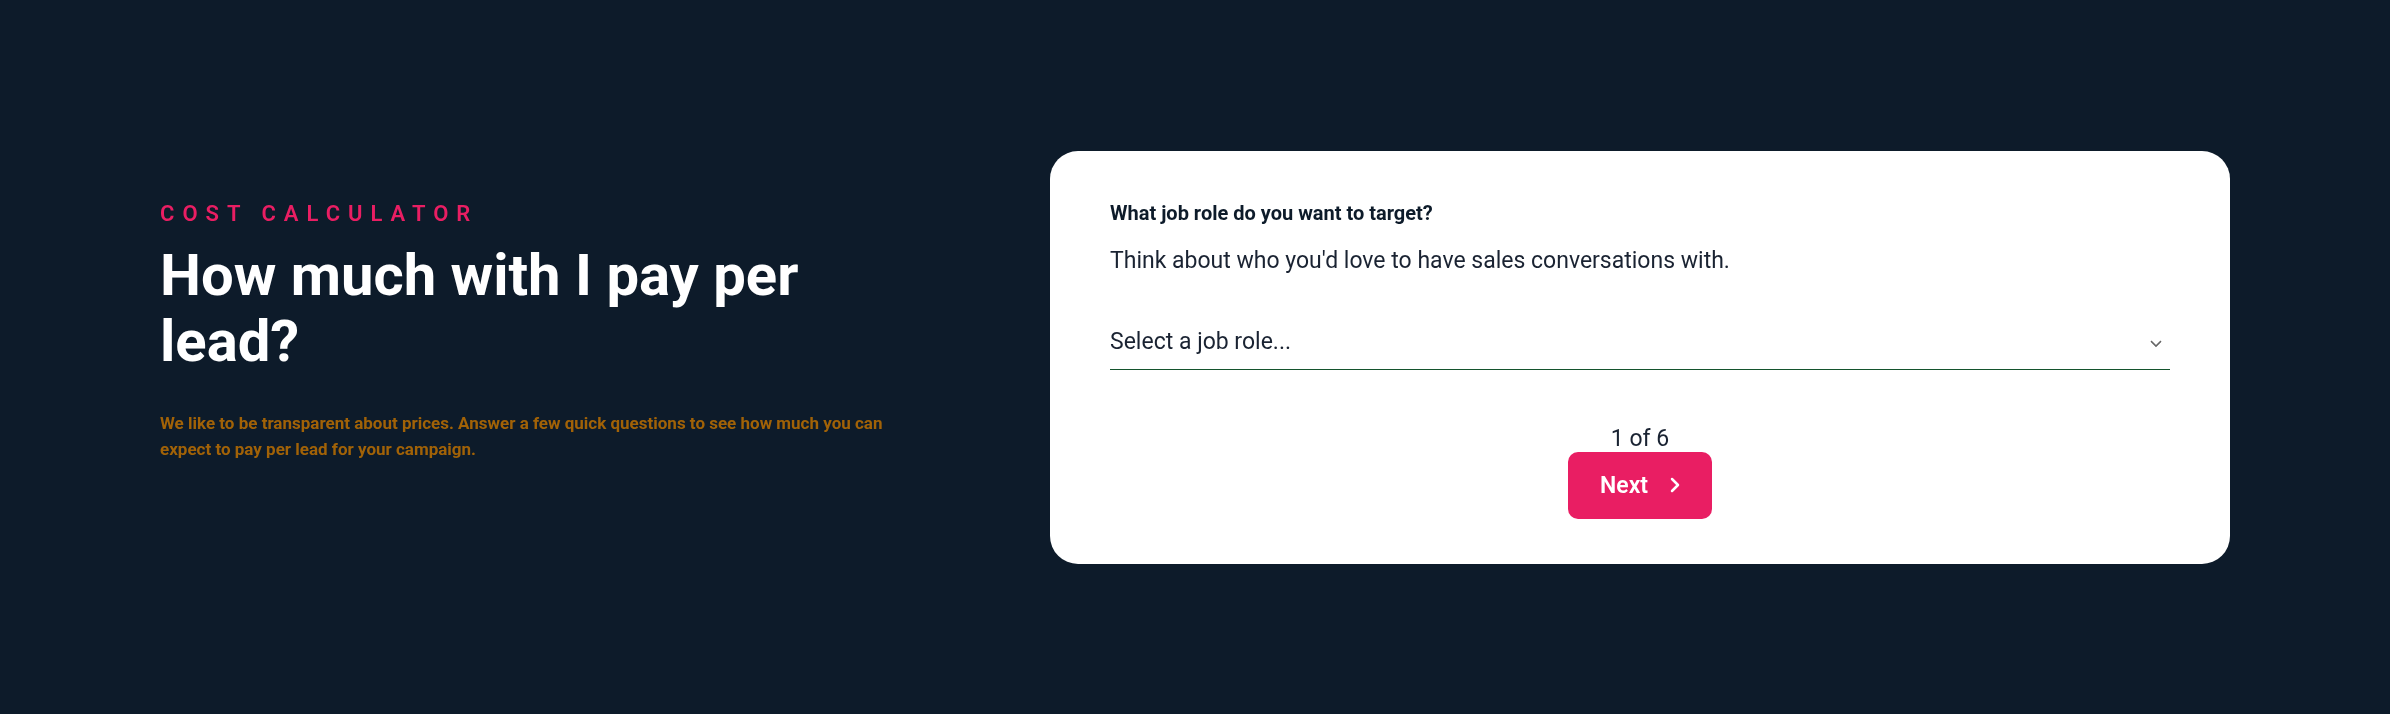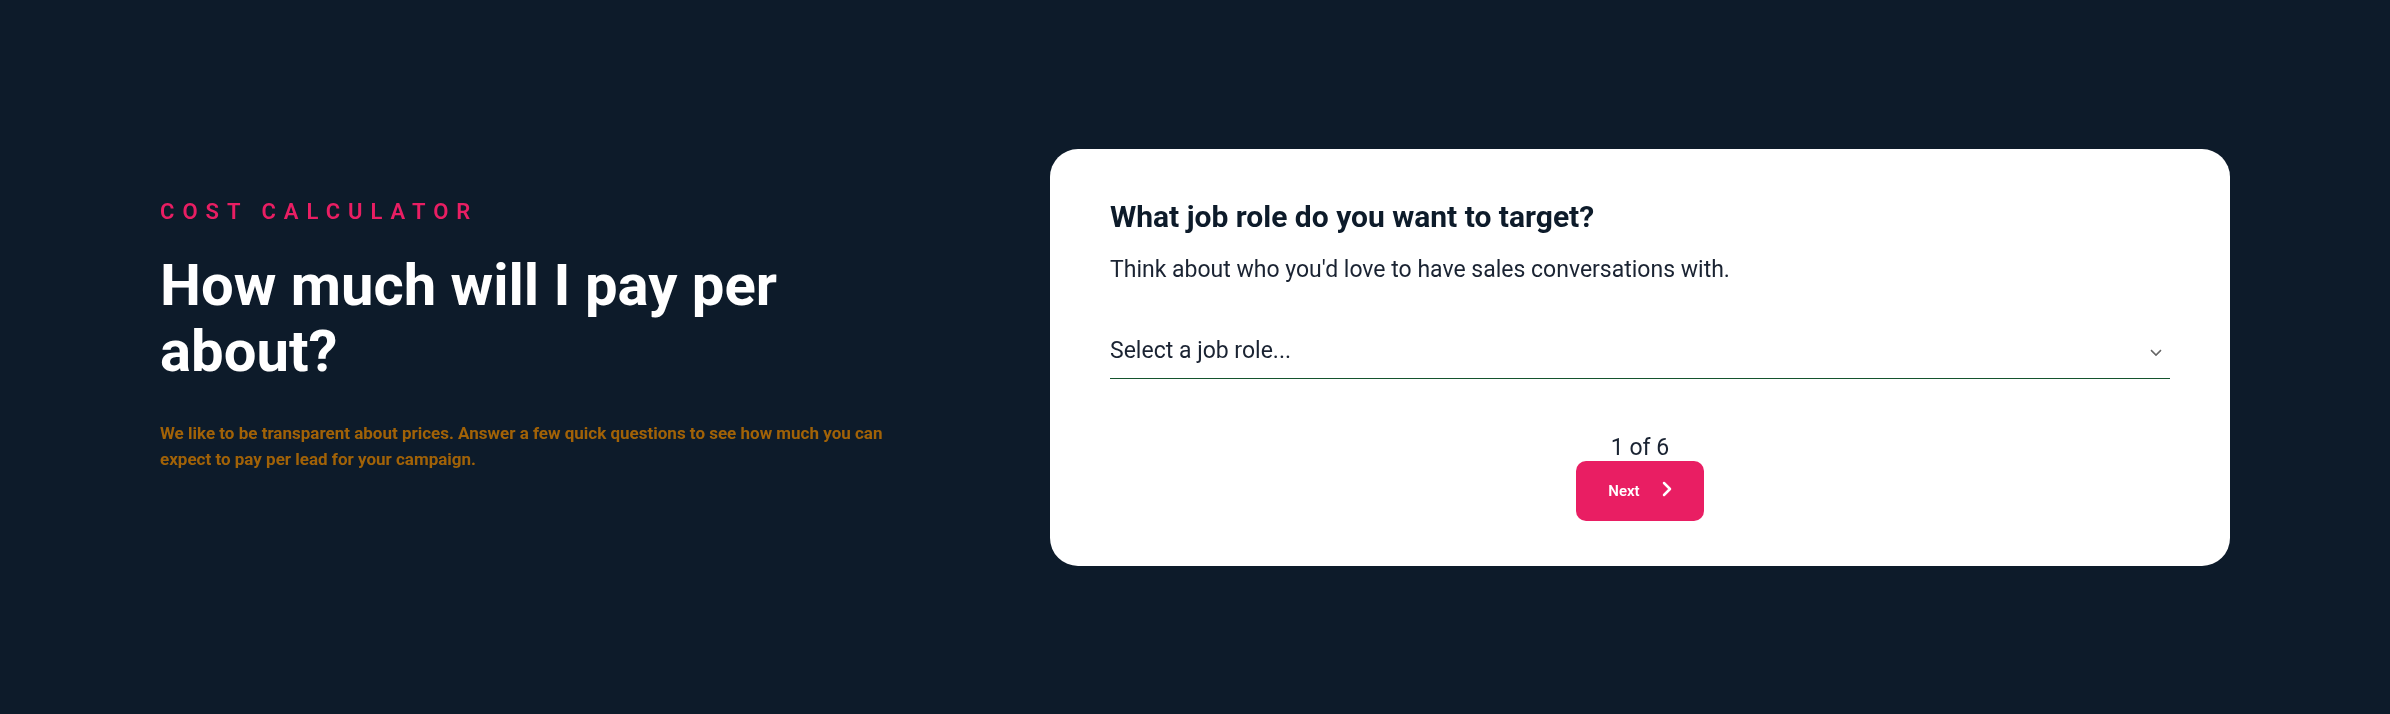--- a/index.html
+++ b/index.html
@@ -29,21 +29,21 @@
       flex: 0 0 760px;
       padding-top: 50px;
     }
 
     .eyebrow {
       color: #e91e63;
       font-size: 22px;
       font-weight: 600;
       letter-spacing: 8px;
       text-transform: uppercase;
-      margin-bottom: 28px;
+      margin-bottom: 16px;
     }
 
     .heading {
       color: #ffffff;
       font-size: 58px;
       font-weight: 700;
       line-height: 1.15;
       margin-bottom: 35px;
     }
 
@@ -56,21 +56,21 @@
 
     .card {
       flex: 1;
       background-color: #ffffff;
       border-radius: 28px;
       padding: 50px 60px 45px 60px;
     }
 
     .card-title {
       color: #0d1b2a;
-      font-size: 30px;
+      font-size: 20px;
       font-weight: 700;
       margin-bottom: 22px;
     }
 
     .card-subtitle {
       color: #1a2332;
       font-size: 23px;
       font-weight: 400;
       margin-bottom: 44px;
     }
@@ -114,36 +114,36 @@
       font-size: 23px;
       font-weight: 400;
     }
 
     .next-button {
       background-color: #e91e63;
       color: #ffffff;
       border: none;
       border-radius: 10px;
       padding: 20px 32px;
-      font-size: 15px;
+      font-size: 23px;
       font-weight: 600;
       cursor: pointer;
       display: flex;
       align-items: center;
       gap: 22px;
       font-family: inherit;
     }
   </style>
 </head>
 <body>
 
 <div class="container">
   <div class="left-section">
     <div class="eyebrow">COST CALCULATOR</div>
-    <h1 class="heading">How much will I pay per about?</h1>
+    <h1 class="heading">How much with I pay per lead?</h1>
     <p class="description">We like to be transparent about prices. Answer a few quick questions to see how much you can expect to pay per lead for your campaign.</p>
   </div>
 
   <div class="card">
     <h2 class="card-title">What job role do you want to target?</h2>
     <p class="card-subtitle">Think about who you'd love to have sales conversations with.</p>
 
     <div class="select-wrapper">
       <select class="select">
         <option>Select a job role...</option>

